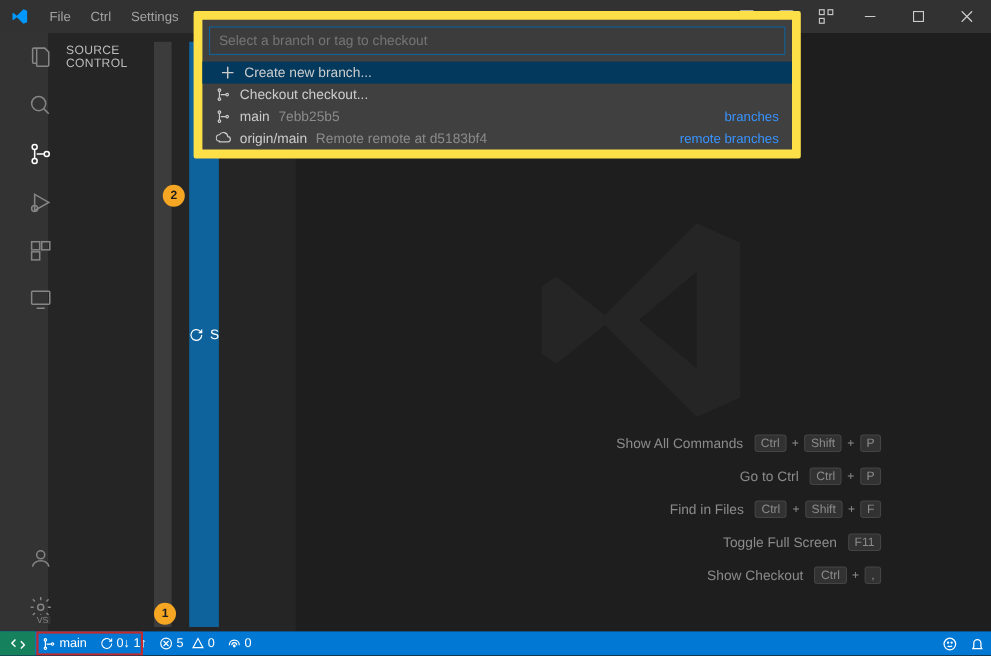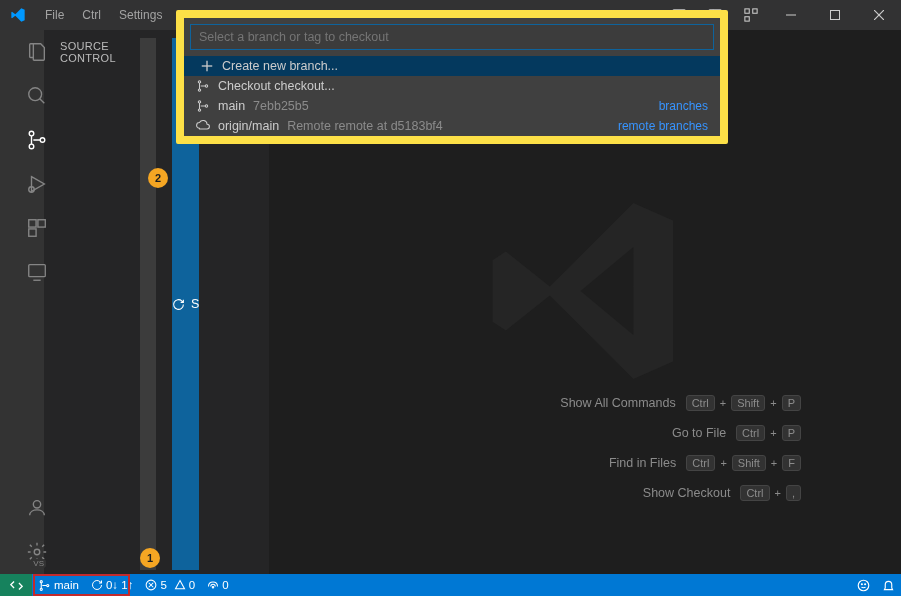--- a/index.html
+++ b/index.html
@@ -191,35 +191,41 @@
           <span class="label">Show All Commands</span>
           <span class="keys">
             <span class="key">Ctrl</span>
             <span>+</span>
             <span class="key">Shift</span>
             <span>+</span>
             <span class="key">P</span>
           </span>
         </div>
       <div class="shortcut-row">
-          <span class="label">Go to File</span>
+          <span class="label">Go to Ctrl</span>
           <span class="keys">
             <span class="key">Ctrl</span>
             <span>+</span>
             <span class="key">P</span>
           </span>
         </div>
       <div class="shortcut-row">
           <span class="label">Find in Files</span>
           <span class="keys">
             <span class="key">Ctrl</span>
             <span>+</span>
             <span class="key">Shift</span>
             <span>+</span>
             <span class="key">F</span>
+          </span>
+        </div>
+      <div class="shortcut-row">
+          <span class="label">Toggle Full Screen</span>
+          <span class="keys">
+            <span class="key">F11</span>
           </span>
         </div>
       <div class="shortcut-row">
           <span class="label">Show Checkout</span>
           <span class="keys">
             <span class="key">Ctrl</span>
             <span>+</span>
             <span class="key">,</span>
           </span>
         </div>

